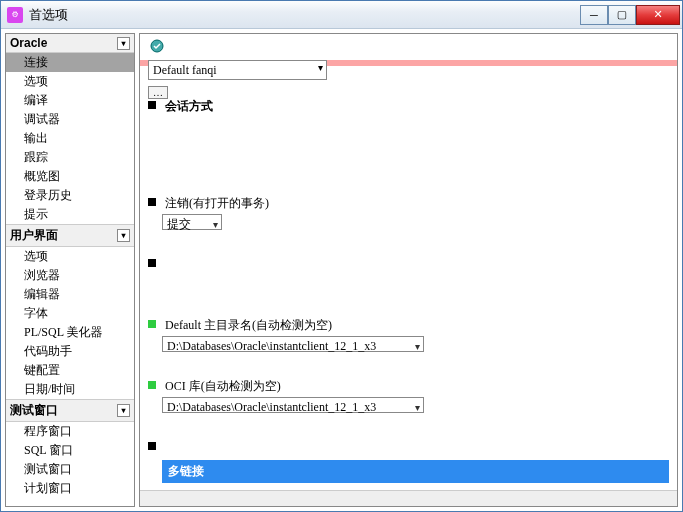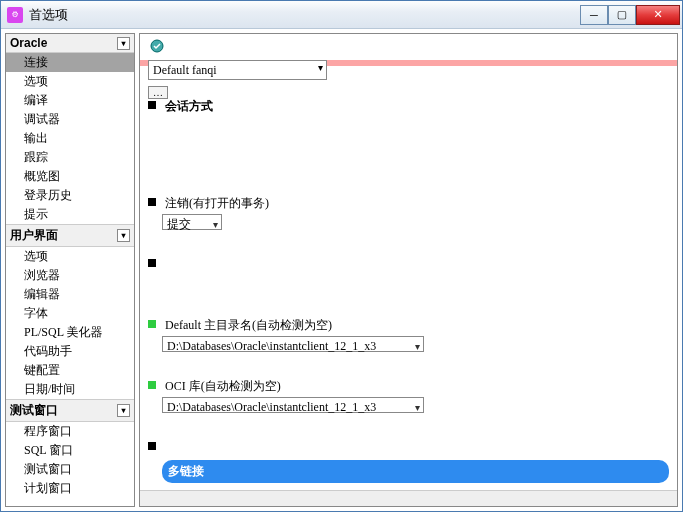--- a/index.html
+++ b/index.html
@@ -31,21 +31,21 @@
 .row { margin-bottom: 6px; margin-top: 24px; }
 .marker { display: inline-block; width: 8px; height: 8px; margin-right: 6px; vertical-align: top; margin-top: 3px; }
 .marker.black { background: #000; }
 .marker.green { background: #2ecc40; }
 .row-label { display: inline-block; font-weight: bold; }
 .row-label.normal { font-weight: normal; }
 .row-body { margin-left: 14px; margin-top: 2px; }
 .combo { display: inline-block; border: 1px solid #888; background: #fff; padding: 1px 4px; min-width: 60px; height: 16px; line-height: 16px; position: relative; padding-right: 18px; }
 .combo::after { content: "▾"; position: absolute; right: 3px; top: 2px; font-size: 10px; color: #333; }
 .combo.wide { min-width: 262px; }
-.blue-bar { background: #2e8bef; color: #fff; font-weight: bold; padding: 3px 6px; margin-top: 6px; margin-left: 14px; border-radius: 10px; }
+.blue-bar { background: #2e8bef; color: #fff; font-weight: bold; padding: 3px 6px; margin-top: 6px; margin-left: 14px; }
 .spacer { height: 50px; }
 .group-spacer { height: 16px; }
 .sidebar::-webkit-scrollbar, .content::-webkit-scrollbar { width: 16px; }
 .sidebar::-webkit-scrollbar-track, .content::-webkit-scrollbar-track { background: #efefef; border-left: 1px solid #ccc; }
 .sidebar::-webkit-scrollbar-thumb, .content::-webkit-scrollbar-thumb { background: #cdd7e1; border: 1px solid #9aa8b8; }
 .hscroll { height: 16px; background: #efefef; border-top: 1px solid #ccc; }
 </style>
 </head>
 <body>
 

